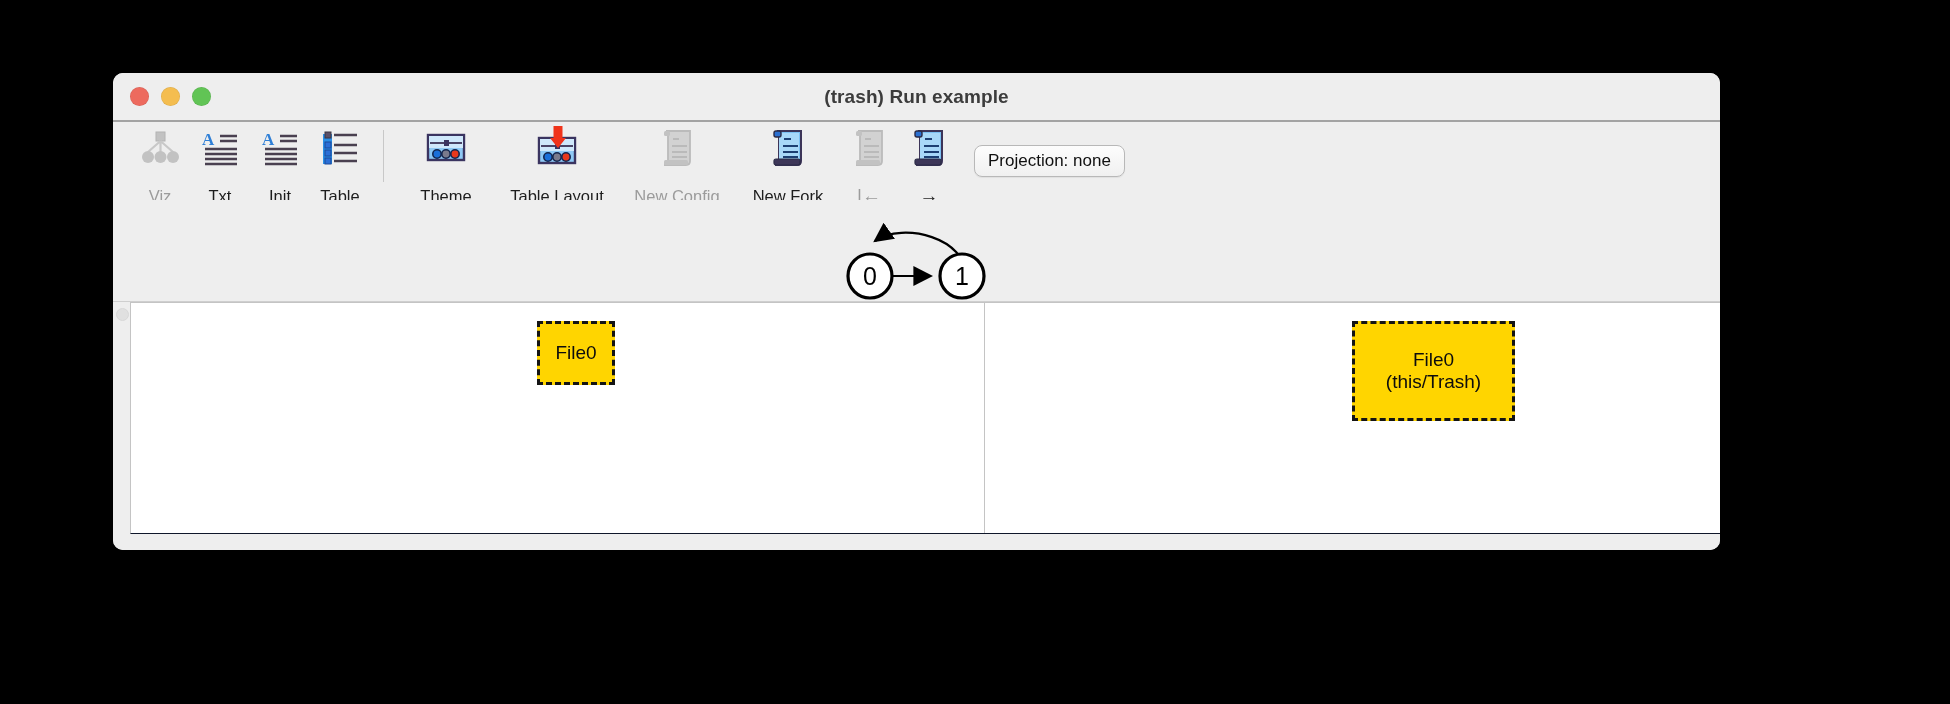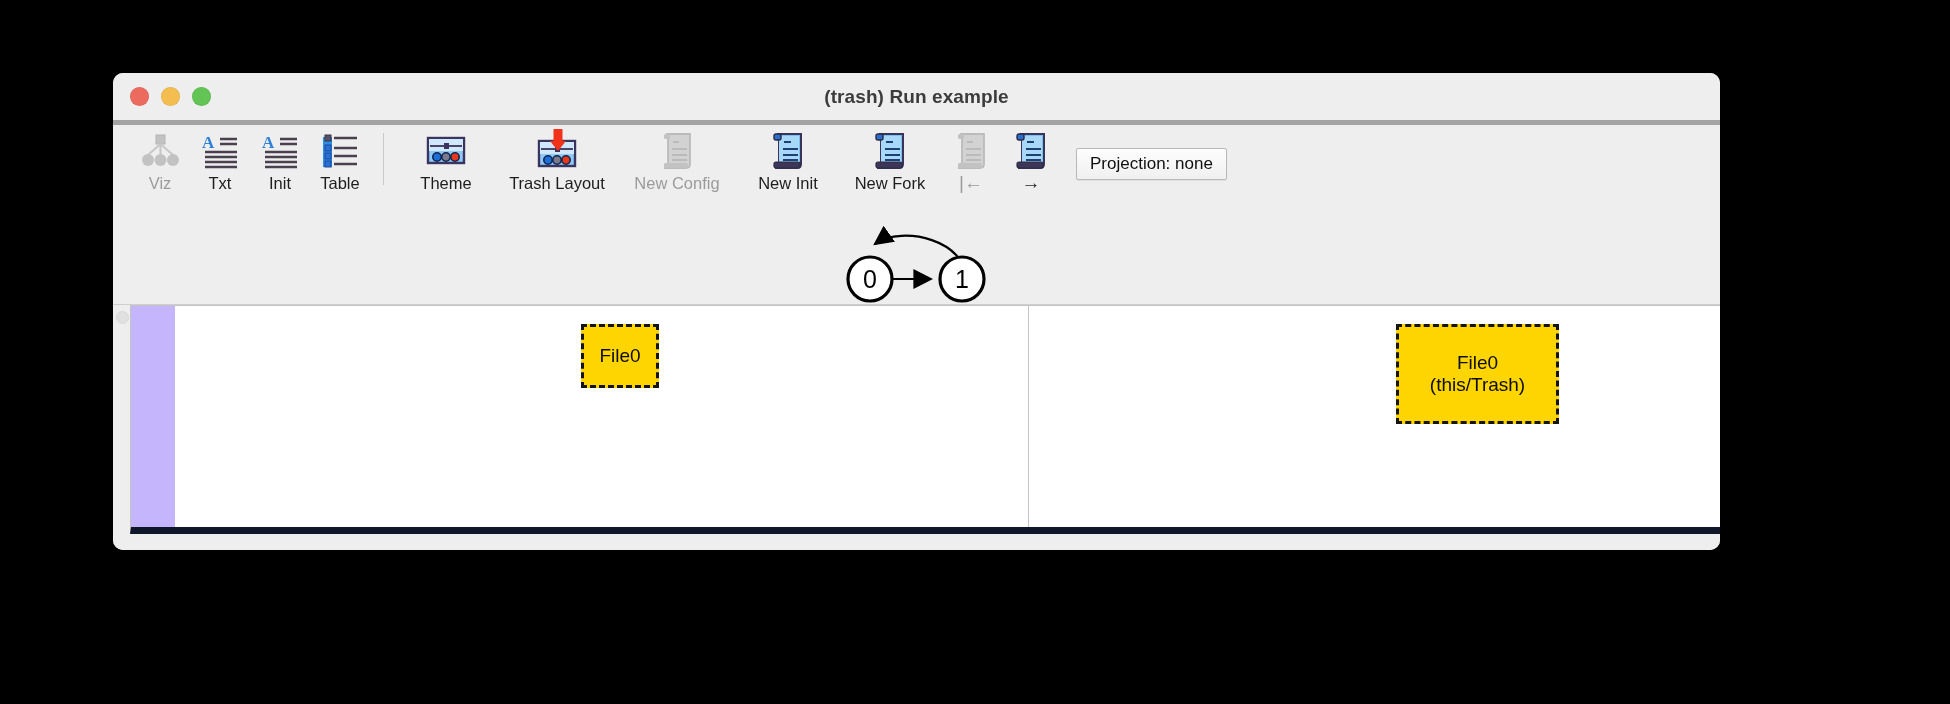--- a/index.html
+++ b/index.html
@@ -33,21 +33,21 @@
     display: flex;
     flex-direction: column;
   }
 
   
   .titlebar {
     position: relative;
     height: 47px;
     min-height: 47px;
     background: #eeeeee;
-    border-bottom: 5px solid #a3a3a3;
+    border-bottom: 2px solid #a3a3a3;
     display: flex;
     align-items: center;
   }
   .traffic {
     display: flex;
     gap: 12px;
     margin-left: 17px;
   }
   .light {
     width: 19px;
@@ -91,21 +91,21 @@
   .tool.medwide { width: 100px; justify-content: space-between; }
   .tool-icon {
     height: 44px;
     display: flex;
     align-items: center;
     justify-content: center;
   }
   .tool-label {
     font-size: 16.5px;
     color: #1d1d1d;
-    margin-top: 1px;
+    margin-top: 17px;
     white-space: nowrap;
   }
   .tool.disabled .tool-label { color: #9b9b9b; }
   .tool.disabled .tool-icon { filter: grayscale(1) opacity(0.52); }
   .tool-sep {
     width: 1px;
     height: 52px;
     background: #c8c8c8;
     margin: 4px 12px 0 12px;
   }
@@ -116,21 +116,21 @@
 
   .projection-btn {
     margin-left: 14px;
     margin-top: 19px;
     height: 30px;
     padding: 0 13px;
     display: flex;
     align-items: center;
     background: linear-gradient(#fdfdfd, #f0f0f0);
     border: 1px solid #b8b8b8;
-    border-radius: 2px;
+    border-radius: 8px;
     font-size: 17px;
     color: #101010;
     white-space: nowrap;
     box-shadow: 0 1px 1px rgba(0,0,0,0.06);
     cursor: default;
   }
 
   
   .graph-strip {
     height: 101px;
@@ -169,24 +169,23 @@
     border-radius: 50%;
     background: #e0e0e0;
     border: 1px solid #d8d8d8;
   }
   .split {
     flex: 1;
     display: flex;
     background: #c4b5fd;
     border-top: 1px solid #c4c4c4;
     border-left: 1px solid #c4c4c4;
-    border-bottom: 7px solid #0f172a;
+    border-bottom: 1px solid #0f172a;
     position: relative;
     overflow: hidden;
-    padding-left: 44px;
   }
   .pane {
     position: relative;
     background: #ffffff;
     overflow: hidden;
   }
   .pane-left  { width: 853px; flex: 0 0 853px; }
   .splitter {
     width: 1px;
     background: #c4c4c4;
@@ -332,110 +331,93 @@
             <rect x="4" y="12" width="36" height="25" fill="#8fc9f5" stroke="#3a3460" stroke-width="2.4"></rect>
             <rect x="5" y="13" width="34" height="12" fill="#cfe8fb"></rect>
             <line x1="6" y1="20" x2="38" y2="20" stroke="#4a4466" stroke-width="2"></line>
             <rect x="20" y="17" width="5" height="6" fill="#3a3460"></rect>
             <circle cx="13" cy="31" r="4.2" fill="#1b6fd9" stroke="#14264f" stroke-width="1.6"></circle>
             <circle cx="22" cy="31" r="4.2" fill="#7a7a8c" stroke="#14264f" stroke-width="1.6"></circle>
             <circle cx="31" cy="31" r="4.2" fill="#e8381c" stroke="#14264f" stroke-width="1.6"></circle>
             <path d="M18.5 0 L27.5 0 L27.5 12 L31 12 L23 22 L15 12 L18.5 12 Z" fill="#f0331a"></path>
           </svg>
         </div>
-        <div class="tool-label">Trash Layout</div>
+        <div class="tool-label">Table Layout</div>
       </div>
 
 
       <div class="tool wide disabled">
         <div class="tool-icon">
           <svg width="40" height="42" viewBox="0 0 40 42">
             <path d="M9 4 H33 L33 34 Q33 38 29 38 H7 Q11 38 11 34 V6 Q11 4 9 4 Z" fill="#b9b9b9" stroke="#8c8c8c" stroke-width="1.8"></path>
             <rect x="7" y="4" width="6" height="5" rx="1.5" fill="#9a9a9a"></rect>
             <rect x="7" y="33" width="24" height="5" rx="1.5" fill="#9a9a9a"></rect>
             <g stroke="#8a8a8a" stroke-width="2">
               <line x1="16" y1="12" x2="22" y2="12"></line>
               <line x1="15" y1="19" x2="30" y2="19"></line>
               <line x1="15" y1="25" x2="30" y2="25"></line>
               <line x1="15" y1="30" x2="30" y2="30"></line>
             </g>
           </svg>
         </div>
         <div class="tool-label">New Config</div>
       </div>
+
 
 
       <div class="tool medwide">
         <div class="tool-icon">
           <svg width="40" height="42" viewBox="0 0 40 42">
             <path d="M9 4 H33 L33 34 Q33 38 29 38 H7 Q11 38 11 34 V6 Q11 4 9 4 Z" fill="#7cc0f2" stroke="#3c3458" stroke-width="2"></path>
             <path d="M11 6 H31 V32 H11 Z" fill="#a8d8f8"></path>
             <rect x="6" y="4" width="7" height="6" rx="2" fill="#2a6fd0" stroke="#2a2a46" stroke-width="1.4"></rect>
             <rect x="6" y="32" width="26" height="6" rx="2" fill="#3d3658" stroke="#2a2a46" stroke-width="1.2"></rect>
             <g stroke="#1d3f72" stroke-width="2.2">
               <line x1="16" y1="12" x2="23" y2="12"></line>
               <line x1="15" y1="19" x2="30" y2="19"></line>
               <line x1="15" y1="25" x2="30" y2="25"></line>
               <line x1="15" y1="30" x2="30" y2="30"></line>
             </g>
           </svg>
         </div>
-        <div class="tool-label">New Init</div>
-      </div>
-
-      <div class="tool medwide">
+        <div class="tool-label">New Fork</div>
+      </div>
+
+      <div class="tool arrowbtn disabled">
+        <div class="tool-icon">
+          <svg width="40" height="42" viewBox="0 0 40 42">
+            <path d="M9 4 H33 L33 34 Q33 38 29 38 H7 Q11 38 11 34 V6 Q11 4 9 4 Z" fill="#b9b9b9" stroke="#8c8c8c" stroke-width="1.8"></path>
+            <rect x="7" y="4" width="6" height="5" rx="1.5" fill="#9a9a9a"></rect>
+            <rect x="7" y="33" width="24" height="5" rx="1.5" fill="#9a9a9a"></rect>
+            <g stroke="#8a8a8a" stroke-width="2">
+              <line x1="16" y1="12" x2="22" y2="12"></line>
+              <line x1="15" y1="19" x2="30" y2="19"></line>
+              <line x1="15" y1="25" x2="30" y2="25"></line>
+              <line x1="15" y1="30" x2="30" y2="30"></line>
+            </g>
+          </svg>
+        </div>
+        <div class="tool-label">|←</div>
+      </div>
+
+      <div class="tool arrowbtn">
         <div class="tool-icon">
           <svg width="40" height="42" viewBox="0 0 40 42">
             <path d="M9 4 H33 L33 34 Q33 38 29 38 H7 Q11 38 11 34 V6 Q11 4 9 4 Z" fill="#7cc0f2" stroke="#3c3458" stroke-width="2"></path>
             <path d="M11 6 H31 V32 H11 Z" fill="#a8d8f8"></path>
             <rect x="6" y="4" width="7" height="6" rx="2" fill="#2a6fd0" stroke="#2a2a46" stroke-width="1.4"></rect>
             <rect x="6" y="32" width="26" height="6" rx="2" fill="#3d3658" stroke="#2a2a46" stroke-width="1.2"></rect>
             <g stroke="#1d3f72" stroke-width="2.2">
               <line x1="16" y1="12" x2="23" y2="12"></line>
               <line x1="15" y1="19" x2="30" y2="19"></line>
               <line x1="15" y1="25" x2="30" y2="25"></line>
               <line x1="15" y1="30" x2="30" y2="30"></line>
             </g>
           </svg>
         </div>
-        <div class="tool-label">New Fork</div>
-      </div>
-
-      <div class="tool arrowbtn disabled">
-        <div class="tool-icon">
-          <svg width="40" height="42" viewBox="0 0 40 42">
-            <path d="M9 4 H33 L33 34 Q33 38 29 38 H7 Q11 38 11 34 V6 Q11 4 9 4 Z" fill="#b9b9b9" stroke="#8c8c8c" stroke-width="1.8"></path>
-            <rect x="7" y="4" width="6" height="5" rx="1.5" fill="#9a9a9a"></rect>
-            <rect x="7" y="33" width="24" height="5" rx="1.5" fill="#9a9a9a"></rect>
-            <g stroke="#8a8a8a" stroke-width="2">
-              <line x1="16" y1="12" x2="22" y2="12"></line>
-              <line x1="15" y1="19" x2="30" y2="19"></line>
-              <line x1="15" y1="25" x2="30" y2="25"></line>
-              <line x1="15" y1="30" x2="30" y2="30"></line>
-            </g>
-          </svg>
-        </div>
-        <div class="tool-label">|←</div>
-      </div>
-
-      <div class="tool arrowbtn">
-        <div class="tool-icon">
-          <svg width="40" height="42" viewBox="0 0 40 42">
-            <path d="M9 4 H33 L33 34 Q33 38 29 38 H7 Q11 38 11 34 V6 Q11 4 9 4 Z" fill="#7cc0f2" stroke="#3c3458" stroke-width="2"></path>
-            <path d="M11 6 H31 V32 H11 Z" fill="#a8d8f8"></path>
-            <rect x="6" y="4" width="7" height="6" rx="2" fill="#2a6fd0" stroke="#2a2a46" stroke-width="1.4"></rect>
-            <rect x="6" y="32" width="26" height="6" rx="2" fill="#3d3658" stroke="#2a2a46" stroke-width="1.2"></rect>
-            <g stroke="#1d3f72" stroke-width="2.2">
-              <line x1="16" y1="12" x2="23" y2="12"></line>
-              <line x1="15" y1="19" x2="30" y2="19"></line>
-              <line x1="15" y1="25" x2="30" y2="25"></line>
-              <line x1="15" y1="30" x2="30" y2="30"></line>
-            </g>
-          </svg>
-        </div>
         <div class="tool-label">→</div>
       </div>
 
       <div class="projection-btn">
         <span>Projection: none</span>
       </div>
 
     </div>
 
     <div class="graph-strip">

